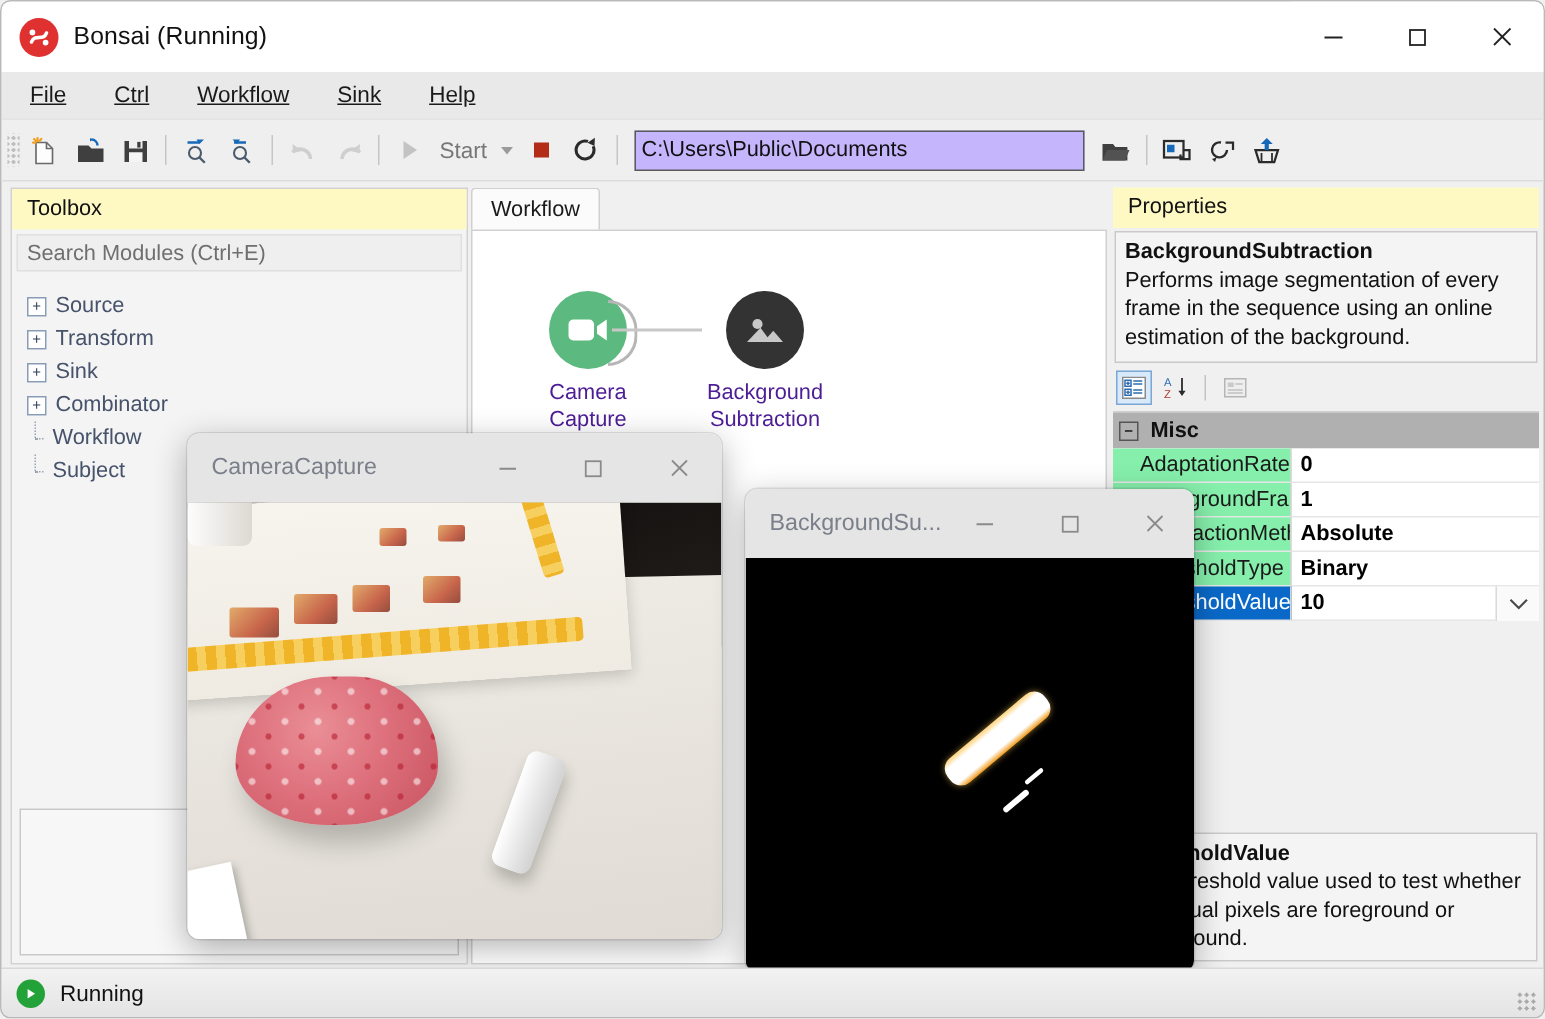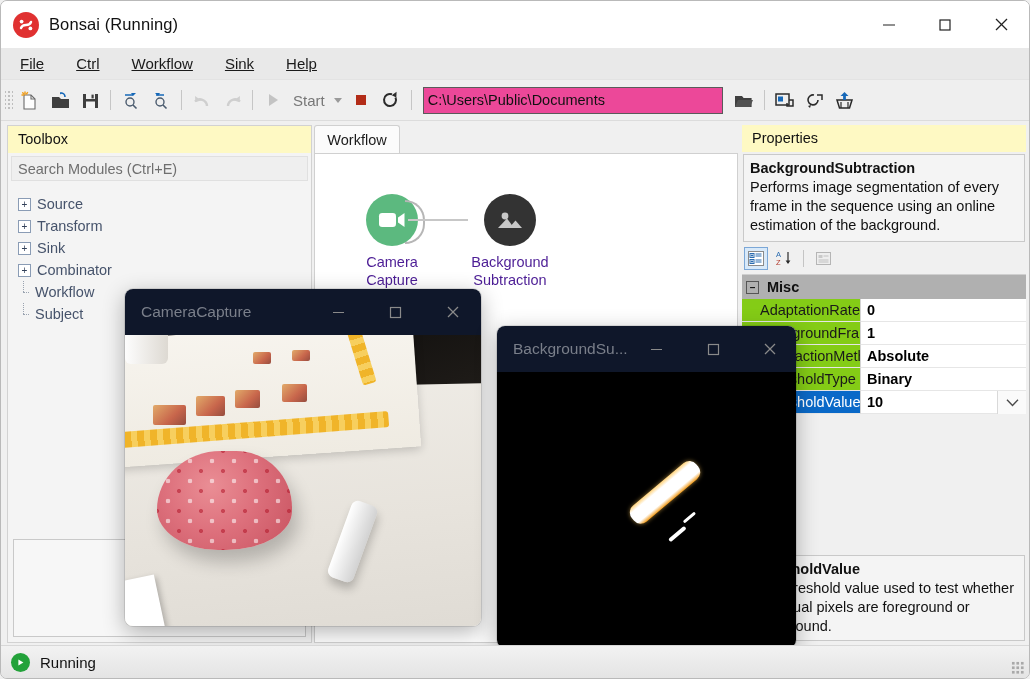--- a/index.html
+++ b/index.html
@@ -65,21 +65,21 @@
     border-bottom:1px solid #dcdcdc;
   }
   .grip{width:8px;height:22px;margin-left:4px;margin-right:2px;
     background-image:radial-gradient(#b8b8b8 40%, transparent 41%);
     background-size:4px 4px;background-position:2px 1px;opacity:.9;}
   .tb-btn{width:30px;height:30px;display:flex;align-items:center;justify-content:center;flex:none;}
   .tb-sep{width:1px;height:20px;background:#c6c6c6;margin:0 5px;flex:none;}
   .start-label{font-size:15px;color:#777;padding:0 5px;}
   .dropdown-caret{width:16px;height:24px;display:flex;align-items:center;justify-content:center;}
   .path-box{
-    width:300px;height:27px;background:#ec4899;border:1px solid #5a5a5a;
+    width:300px;height:27px;background:#c4b5fd;border:1px solid #5a5a5a;
     display:flex;align-items:center;font-size:14.5px;color:#111;
     padding:0 4px;margin-left:6px;margin-right:6px;box-sizing:border-box;
   }
 
   
   .panel-header{
     background:#fef9c3;color:#111;font-size:14.5px;
     padding:5px 10px 6px 10px;box-sizing:border-box;
   }
   .toolbox{
@@ -155,21 +155,21 @@
   .grid{border-top:1px solid #cfcfcf;font-size:14.5px;}
   .grid-cat{
     background:#b0b0b0;display:flex;align-items:center;height:24px;
     font-weight:bold;color:#111;padding-left:4px;
   }
   .cat-expander{width:11px;height:11px;border:1px solid #555;background:#b0b0b0;
     display:flex;align-items:center;justify-content:center;font-size:10px;line-height:9px;
     margin-right:8px;color:#111;}
   .grid-row{display:flex;height:23px;align-items:stretch;background:#fff;}
   .grid-row .k{
-    width:119px;background:#84cc16;border-right:1px solid #d4d4d4;
+    width:119px;background:#86efac;border-right:1px solid #d4d4d4;
     border-bottom:1px solid #e6e6e6;
     display:flex;align-items:center;padding-left:18px;color:#1a1a1a;
     box-sizing:border-box;overflow:hidden;white-space:nowrap;
   }
   .grid-row .v{
     flex:1;border-bottom:1px solid #e6e6e6;display:flex;align-items:center;
     padding-left:6px;font-weight:bold;color:#000;box-sizing:border-box;
   }
   .grid-row.sel .k{background:#0a69c8;color:#fff;}
   .combo-caret{width:28px;border-left:1px solid #d9d9d9;background:#fafafa;
@@ -194,21 +194,21 @@
   .resize-grip{position:absolute;right:5px;bottom:4px;width:13px;height:13px;
     background-image:radial-gradient(#a9a9a9 42%, transparent 43%);
     background-size:4.5px 4.5px;}
 
   
   .viz{
     position:absolute;background:#fff;border-radius:8px;
     box-shadow:0 6px 22px rgba(0,0,0,.30), 0 0 0 1px rgba(0,0,0,.10);
     overflow:hidden;
   }
-  .viz-title{height:46px;display:flex;align-items:center;background:#0f172a;}
+  .viz-title{height:46px;display:flex;align-items:center;background:#e5e5e5;}
   .viz-title .tt{font-size:15.5px;color:#7a7f8a;padding-left:16px;}
   .viz-btns{margin-left:auto;display:flex;}
   .viz-btn{width:57px;height:46px;display:flex;align-items:center;justify-content:center;}
   .viz-body{position:relative;overflow:hidden;}
 
   
   .scene{position:absolute;inset:0;background:#e9e5df;}
   .sc-wall{position:absolute;left:0;top:0;width:100%;height:33%;
     background:linear-gradient(160deg,#2a2622 0%,#151311 45%,#24201c 100%);}
   .sc-table{position:absolute;left:-5%;top:18%;width:112%;height:86%;

